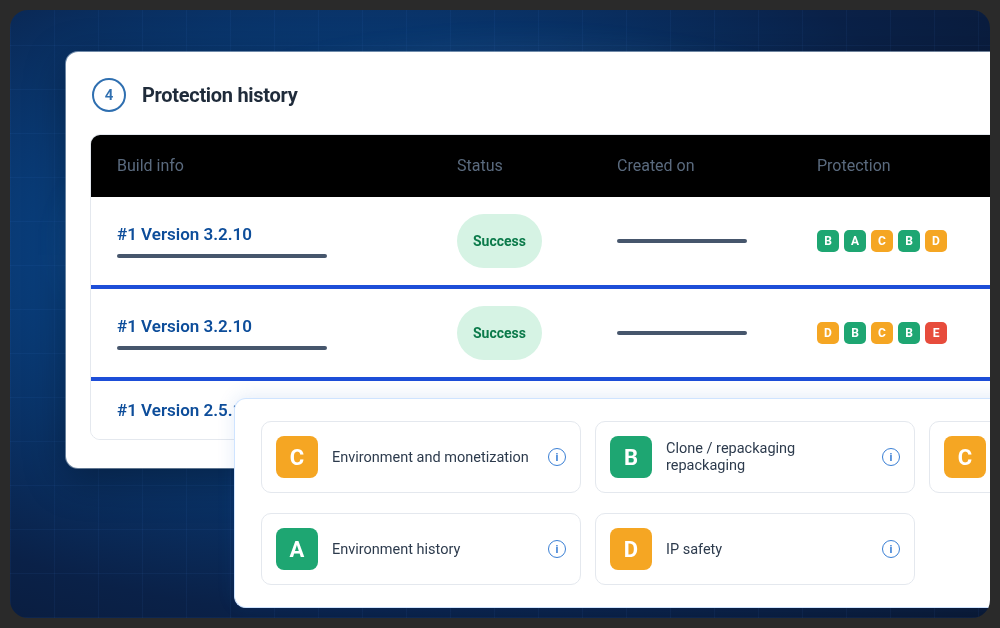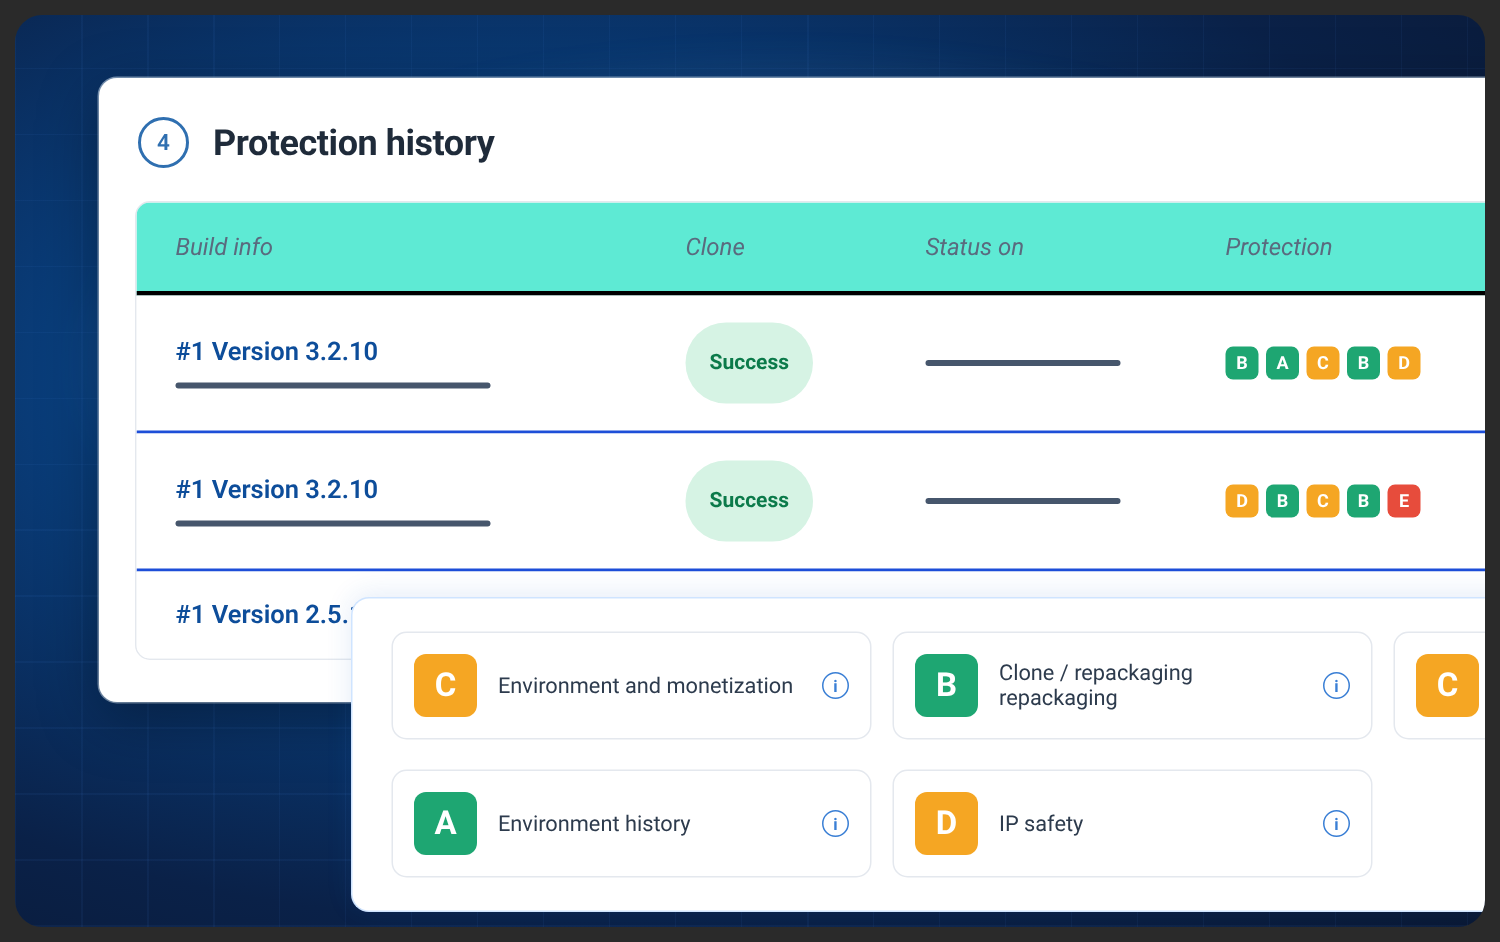--- a/index.html
+++ b/index.html
@@ -53,47 +53,46 @@
   .step-badge {
     width: 34px; height: 34px;
     border: 2px solid #2f6fb0;
     border-radius: 50%;
     display: flex; align-items: center; justify-content: center;
     color: #2f6fb0;
     font-weight: 600;
     font-size: 15px;
   }
   .section-title {
-    font-size: 24px;
+    font-size: 20px;
     font-weight: 700;
     color: #1f2b3a;
     letter-spacing: -0.3px;
   }
   .table-wrap {
     border: 1px solid #e4e8ee;
     border-radius: 10px;
     overflow: hidden;
   }
   .thead, .trow {
     display: grid;
     grid-template-columns: 340px 160px 200px 1fr;
     align-items: center;
     padding: 0 26px;
   }
   .thead {
-    background: #5eead4;
+    background: #000000;
     height: 62px;
     color: #5a6a7e;
     font-size: 16px;
-    border-bottom: 3px solid #000000;
-    font-style: italic;
+    border-bottom: 1px solid #000000;
   }
   .trow {
     height: 92px;
-    border-bottom: 2px solid #1d4ed8;
+    border-bottom: 4px solid #1d4ed8;
     background: #fff;
   }
   .trow:last-child { border-bottom: none; }
   .build-cell { display: flex; flex-direction: column; gap: 10px; }
   .build-title {
     color: #0d4d9a;
     font-weight: 600;
     font-size: 17px;
   }
   .ph-line {
@@ -191,22 +190,22 @@
 
   <div class="main-card">
     <div class="section-header">
       <div class="step-badge">4</div>
       <h1 class="section-title">Protection history</h1>
     </div>
 
     <div class="table-wrap">
       <div class="thead">
         <div>Build info</div>
-        <div>Clone</div>
-        <div>Status on</div>
+        <div>Status</div>
+        <div>Created on</div>
         <div>Protection</div>
       </div>
       <div id="rows-mount">
           <div class="trow">
             <div class="build-cell">
               <div class="build-title">#1 Version 3.2.10</div>
               <div class="ph-line"></div>
             </div>
             <div><span class="status-pill">Success</span></div>
             <div>

